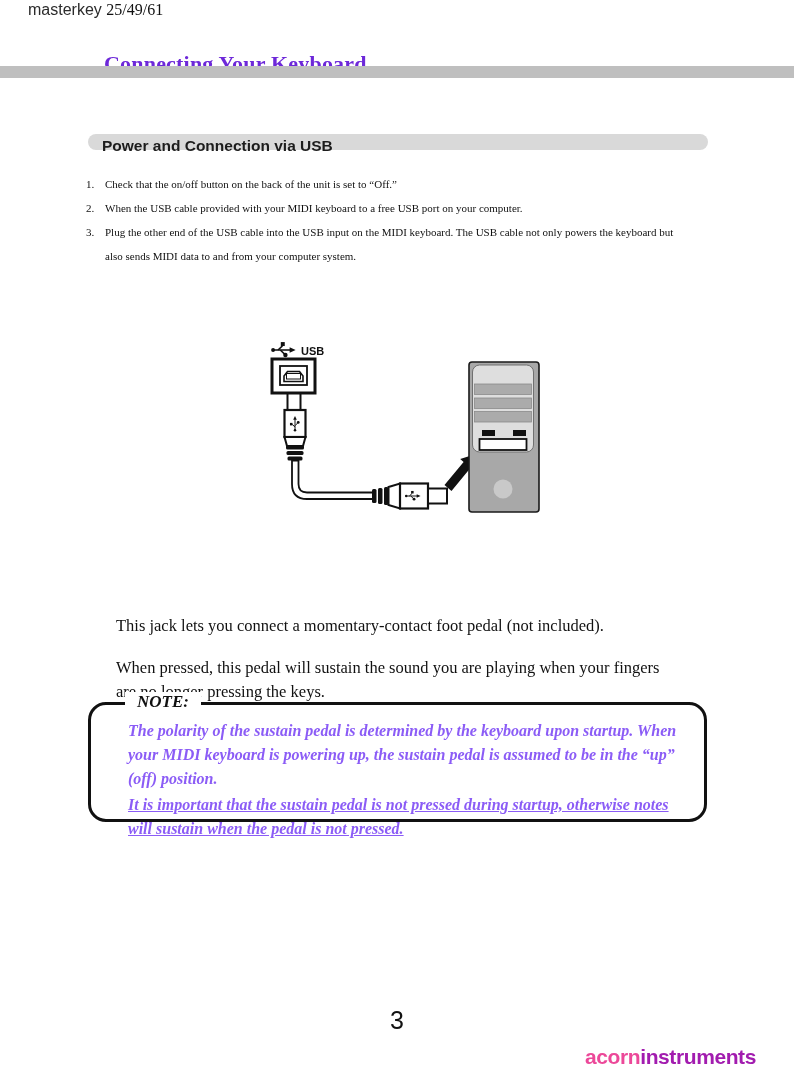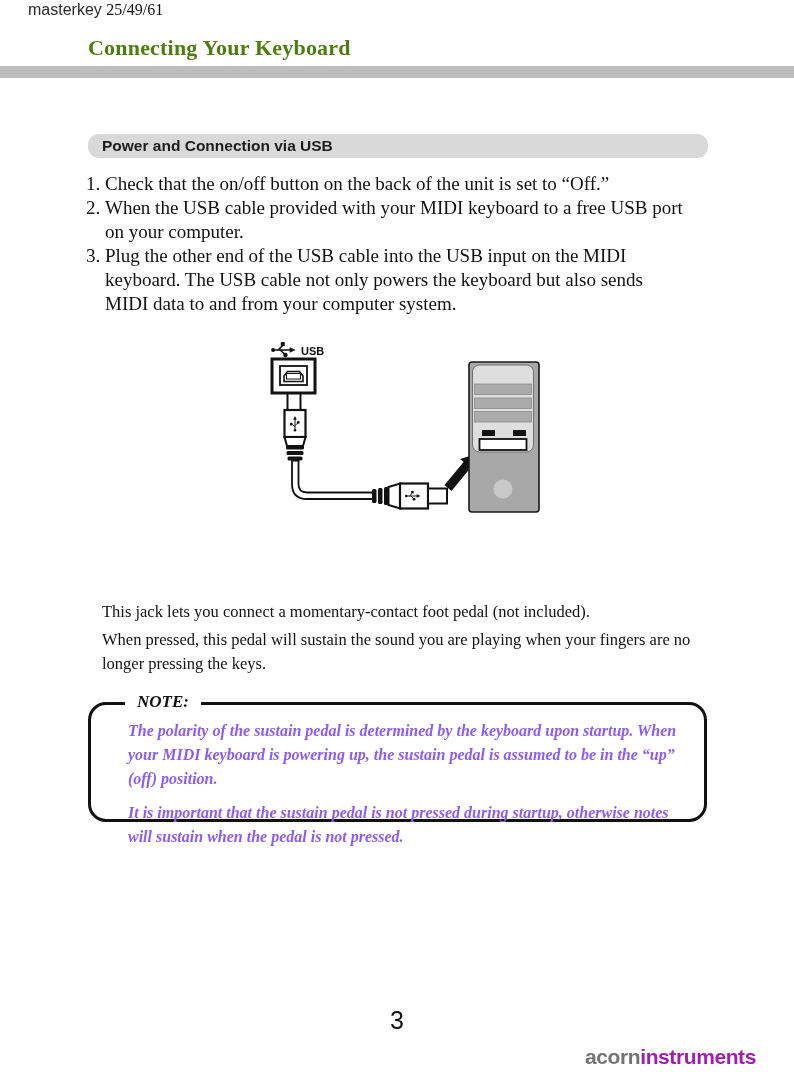--- a/index.html
+++ b/index.html
@@ -3,53 +3,53 @@
 <meta charset="utf-8">
 <style>
   html,body{margin:0;padding:0;background:#fff;}
   .page{position:relative;width:794px;height:1072px;background:#ffffff;overflow:hidden;
         font-family:"Liberation Serif",serif;color:#111;border-radius:9px;}
 
   .masthead{position:absolute;top:1px;left:28px;font-family:"Liberation Sans",sans-serif;
             font-size:16px;color:#2b2b2b;}
   .masthead .models{font-family:"Liberation Serif",serif;color:#111;}
 
-  .page-title{position:absolute;top:35px;left:88px;margin:0;font-size:22px;font-weight:bold;
-              color:#4d7c0f;letter-spacing:.2px;}
+  .page-title{position:absolute;top:35px;left:88px;margin:16px;font-size:22px;font-weight:bold;
+              color:#6d28d9;letter-spacing:.2px;}
   .title-rule{position:absolute;top:66px;left:0;width:794px;height:12px;background:#bfbfbf;}
 
-  .pill{position:absolute;left:88px;width:620px;height:24px;background:#d9d9d9;border-radius:11px;
+  .pill{position:absolute;left:88px;width:620px;height:16px;background:#d9d9d9;border-radius:11px;
         box-sizing:border-box;padding-left:14px;font-family:"Liberation Sans",sans-serif;
         font-weight:bold;font-size:15.5px;line-height:24px;color:#1c1c1c;}
   .pill-usb{top:134px;}
   .pill-pedal{top:559px;}
 
   ol.steps{position:absolute;top:172px;left:88px;width:600px;margin:0;padding:0;
-           list-style:none;font-size:19px;line-height:24px;counter-reset:step;}
+           list-style:none;font-size:11px;line-height:24px;counter-reset:step;}
   ol.steps li{position:relative;padding-left:17px;counter-increment:step;}
   ol.steps li::before{content:counter(step) ".";position:absolute;left:-2px;}
 
   .diagram{position:absolute;top:332px;left:250px;}
 
   .pedal-text{position:absolute;top:596px;left:98px;width:600px;font-size:16.5px;line-height:24px;}
-  .pedal-text p{margin:4px;}
+  .pedal-text p{margin:18px;}
 
   .note-box{position:absolute;top:702px;left:88px;width:619px;height:120px;box-sizing:border-box;
             border:3px solid #111;border-radius:18px;padding:14px 8px 0 37px;}
   .note-label{position:absolute;top:-13px;left:34px;background:#fff;padding:0 12px;
               font-weight:bold;font-style:italic;font-size:17px;color:#111;}
   .note-box p{margin:0;font-weight:bold;font-style:italic;font-size:16px;line-height:24px;color:#8b5cf6;}
-  .note-box p + p{margin-top:10px;}
+  .note-box p + p{margin-top:2px;text-decoration:underline;}
 
   .page-number{position:absolute;top:1006px;left:0;width:794px;text-align:center;
                font-family:"Liberation Sans",sans-serif;font-size:25px;color:#111;}
 
   .brand{position:absolute;top:1045px;right:38px;font-family:"Liberation Sans",sans-serif;
          font-weight:bold;font-size:21px;letter-spacing:-.4px;}
-  .brand-bold{color:#737373;}
+  .brand-bold{color:#ec4899;}
   .brand-light{color:#a21caf;}
 </style>
 </head>
 <body>
 
 <div class="page">
 
   <div class="masthead">
     <span>masterkey</span>
     <span class="models">25/49/61</span>

